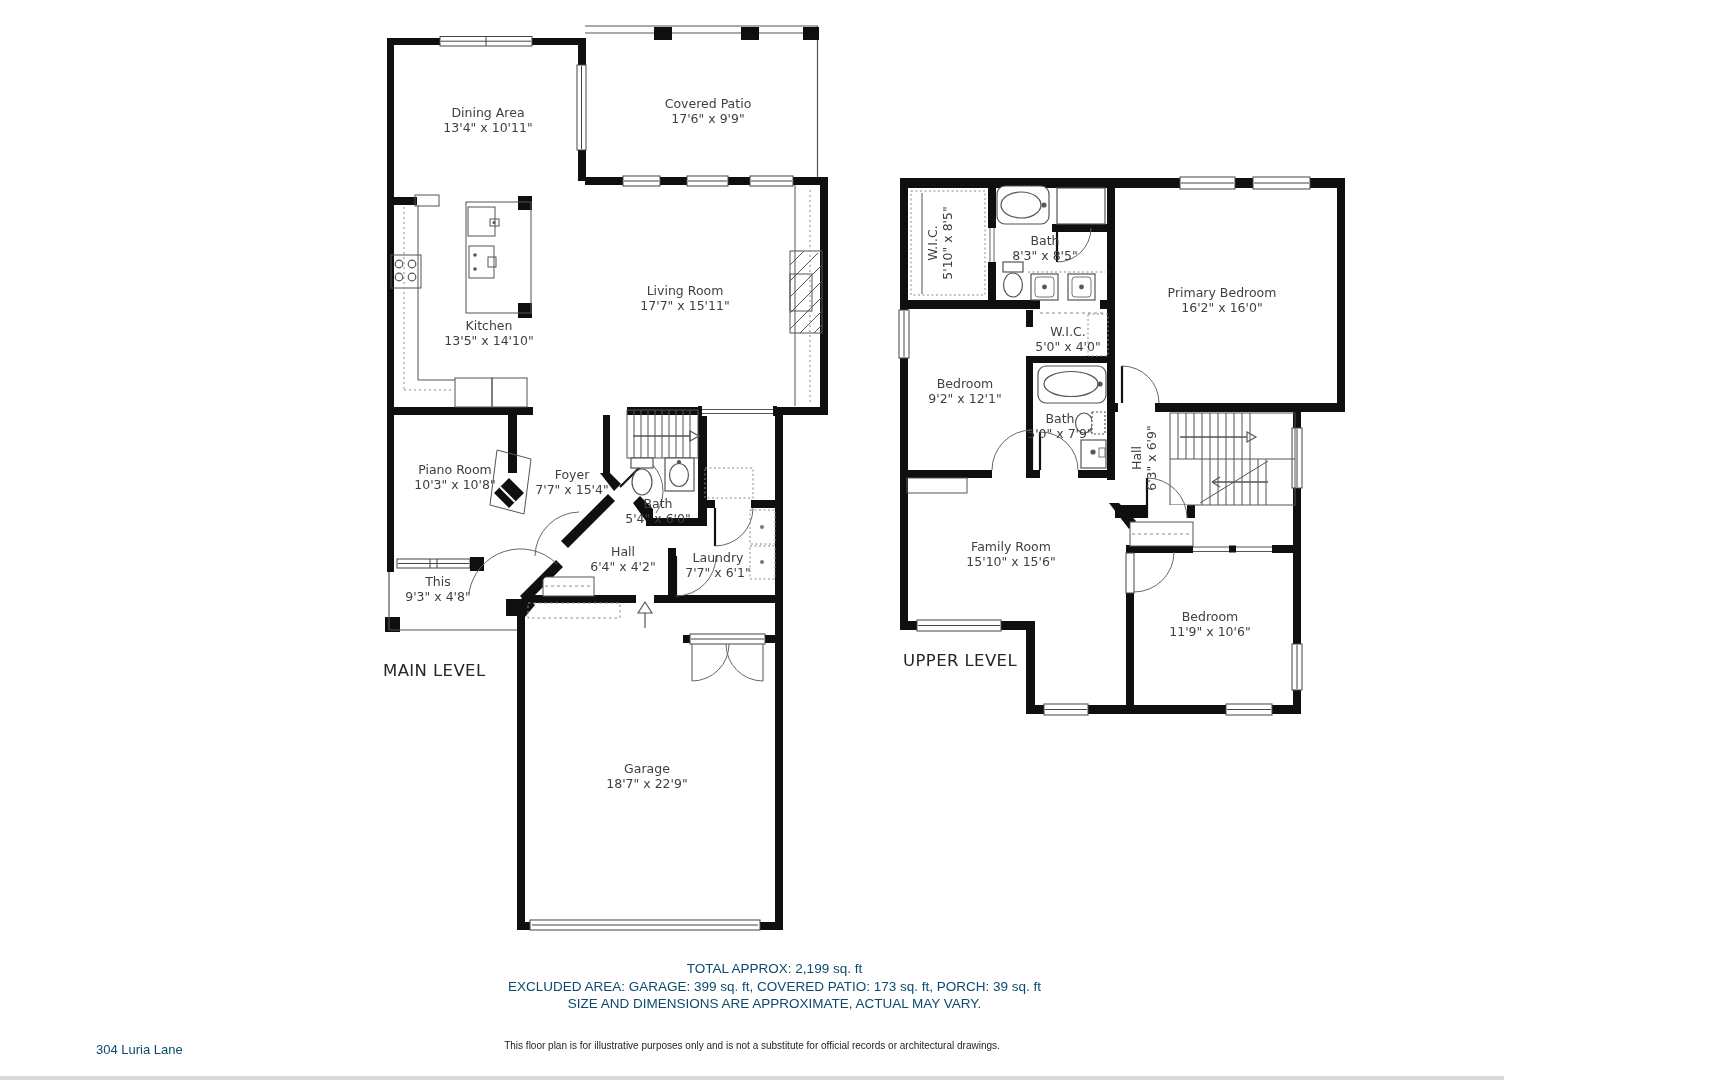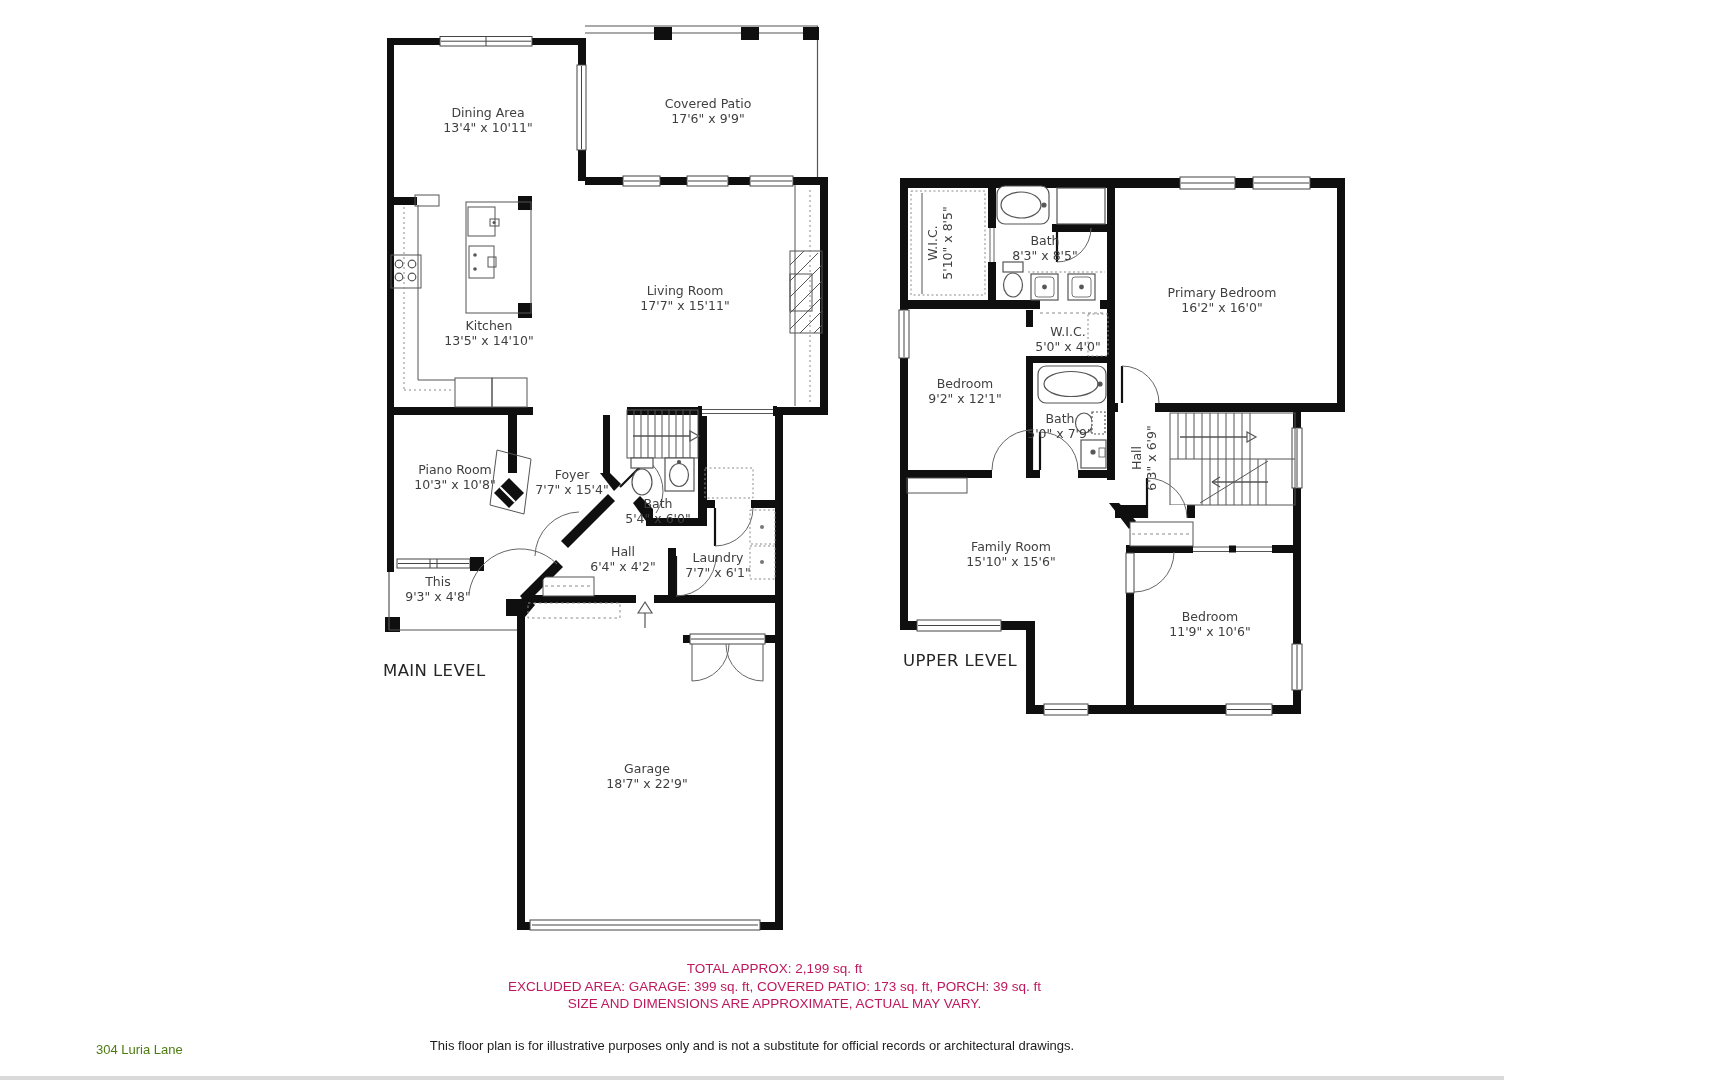--- a/index.html
+++ b/index.html
@@ -4,25 +4,25 @@
 <title>Floor Plan</title>
 <style>
   html,body{margin:0;padding:0;background:#fff;}
   .canvas{position:relative;width:1504px;height:1080px;background:#ffffff;overflow:hidden;
           font-family:"DejaVu Sans",sans-serif;}
   .plan-svg{position:absolute;left:0;top:0;}
   .room-label{position:absolute;transform:translate(-50%,-50%);text-align:center;
               color:#3f3f3f;font-size:12.5px;line-height:1.2;white-space:nowrap;}
   .room-label.rot{transform:translate(-50%,-50%) rotate(-90deg);}
   .level-title{position:absolute;color:#262626;font-size:16.5px;letter-spacing:.4px;white-space:nowrap;}
-  .summary{position:absolute;left:0;right:0;top:960px;text-align:center;color:#be185d;
+  .summary{position:absolute;left:0;right:0;top:960px;text-align:center;color:#0c4a6e;
            font-family:"Liberation Sans",sans-serif;font-size:13.5px;line-height:17.5px;margin-left:45px;}
   .disclaimer{position:absolute;left:0;right:0;top:1037px;text-align:center;color:#1d1d1d;
-           font-family:"Liberation Sans",sans-serif;font-size:13px;line-height:18px;}
-  .address{position:absolute;left:96px;top:1042px;color:#4d7c0f;
+           font-family:"Liberation Sans",sans-serif;font-size:10px;line-height:18px;}
+  .address{position:absolute;left:96px;top:1042px;color:#0c4a6e;
            font-family:"Liberation Sans",sans-serif;font-size:13px;}
   .bottom-strip{position:absolute;left:0;right:0;bottom:0;height:4px;background:#d9d9d9;}
   .logo{position:absolute;left:1521px;top:936px;}
 </style>
 </head>
 <body>
 
 <div class="canvas">
 
 <svg class="plan-svg" width="1729" height="1080" viewBox="0 0 1729 1080">

